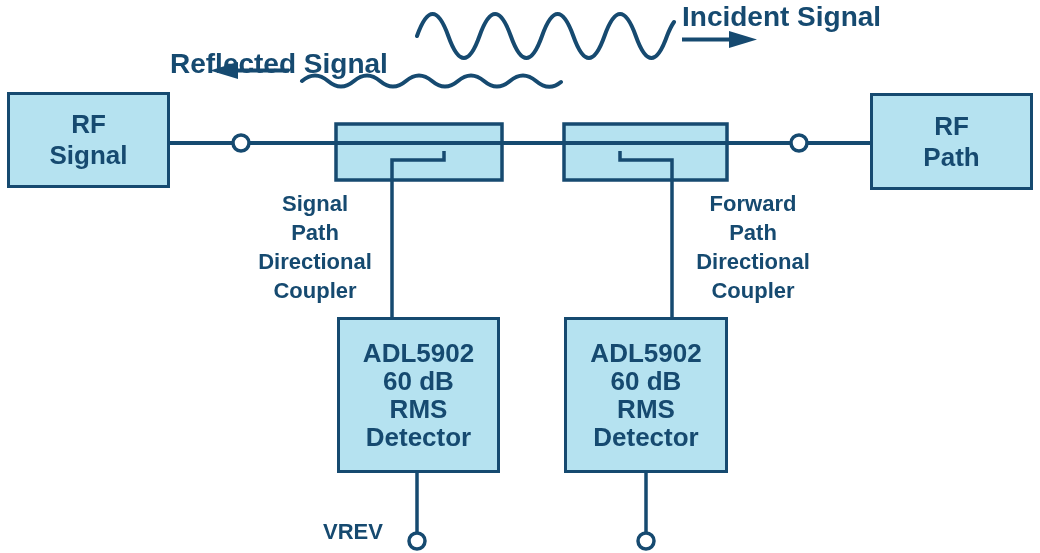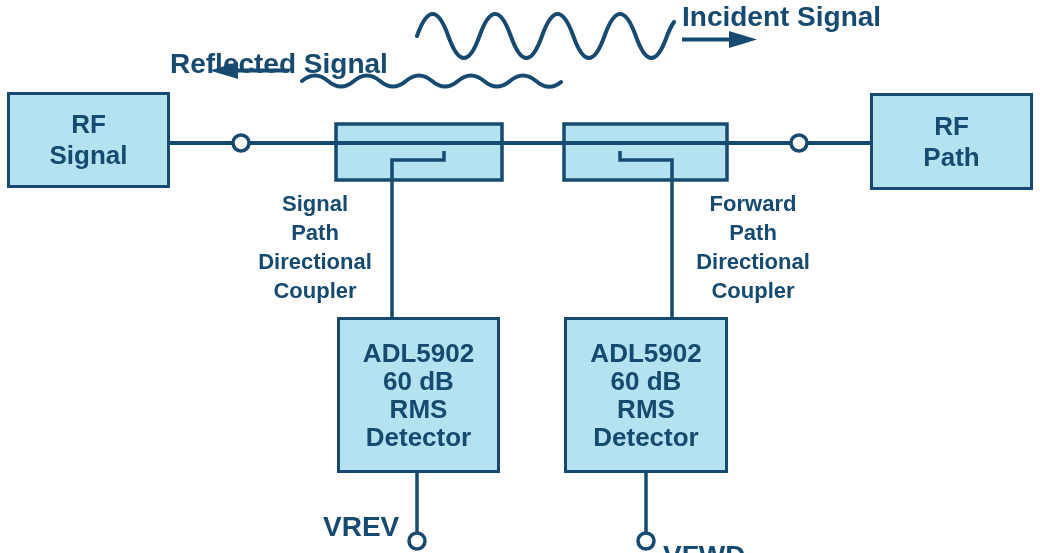--- a/index.html
+++ b/index.html
@@ -28,21 +28,21 @@
   .box .bl { font-size: 26px; line-height: 28px; white-space: nowrap; text-align: right; }
   .rf-box .bl { line-height: 31px; }
   .sig-label { position: absolute; font-size: 28px; white-space: nowrap; }
   .coupler-label {
     position: absolute;
     font-size: 22px;
     line-height: 29px;
     text-align: center;
     width: 176px;
   }
-  .port-label { position: absolute; font-size: 28px; white-space: nowrap; }
+  .port-label { position: absolute; font-size: 22px; white-space: nowrap; margin-top: 8px; }
   svg .wire { stroke: var(--line, #164A70); fill: none; }
   svg .fillshape { fill: var(--line, #164A70); stroke: none; }
   svg .node { fill: #fff; stroke: var(--line, #164A70); }
   svg .crect { fill: var(--box-fill, #B5E2F0); stroke: var(--line, #164A70); }
 </style>
 </head>
 <body>
 
 <div class="stage">
 

